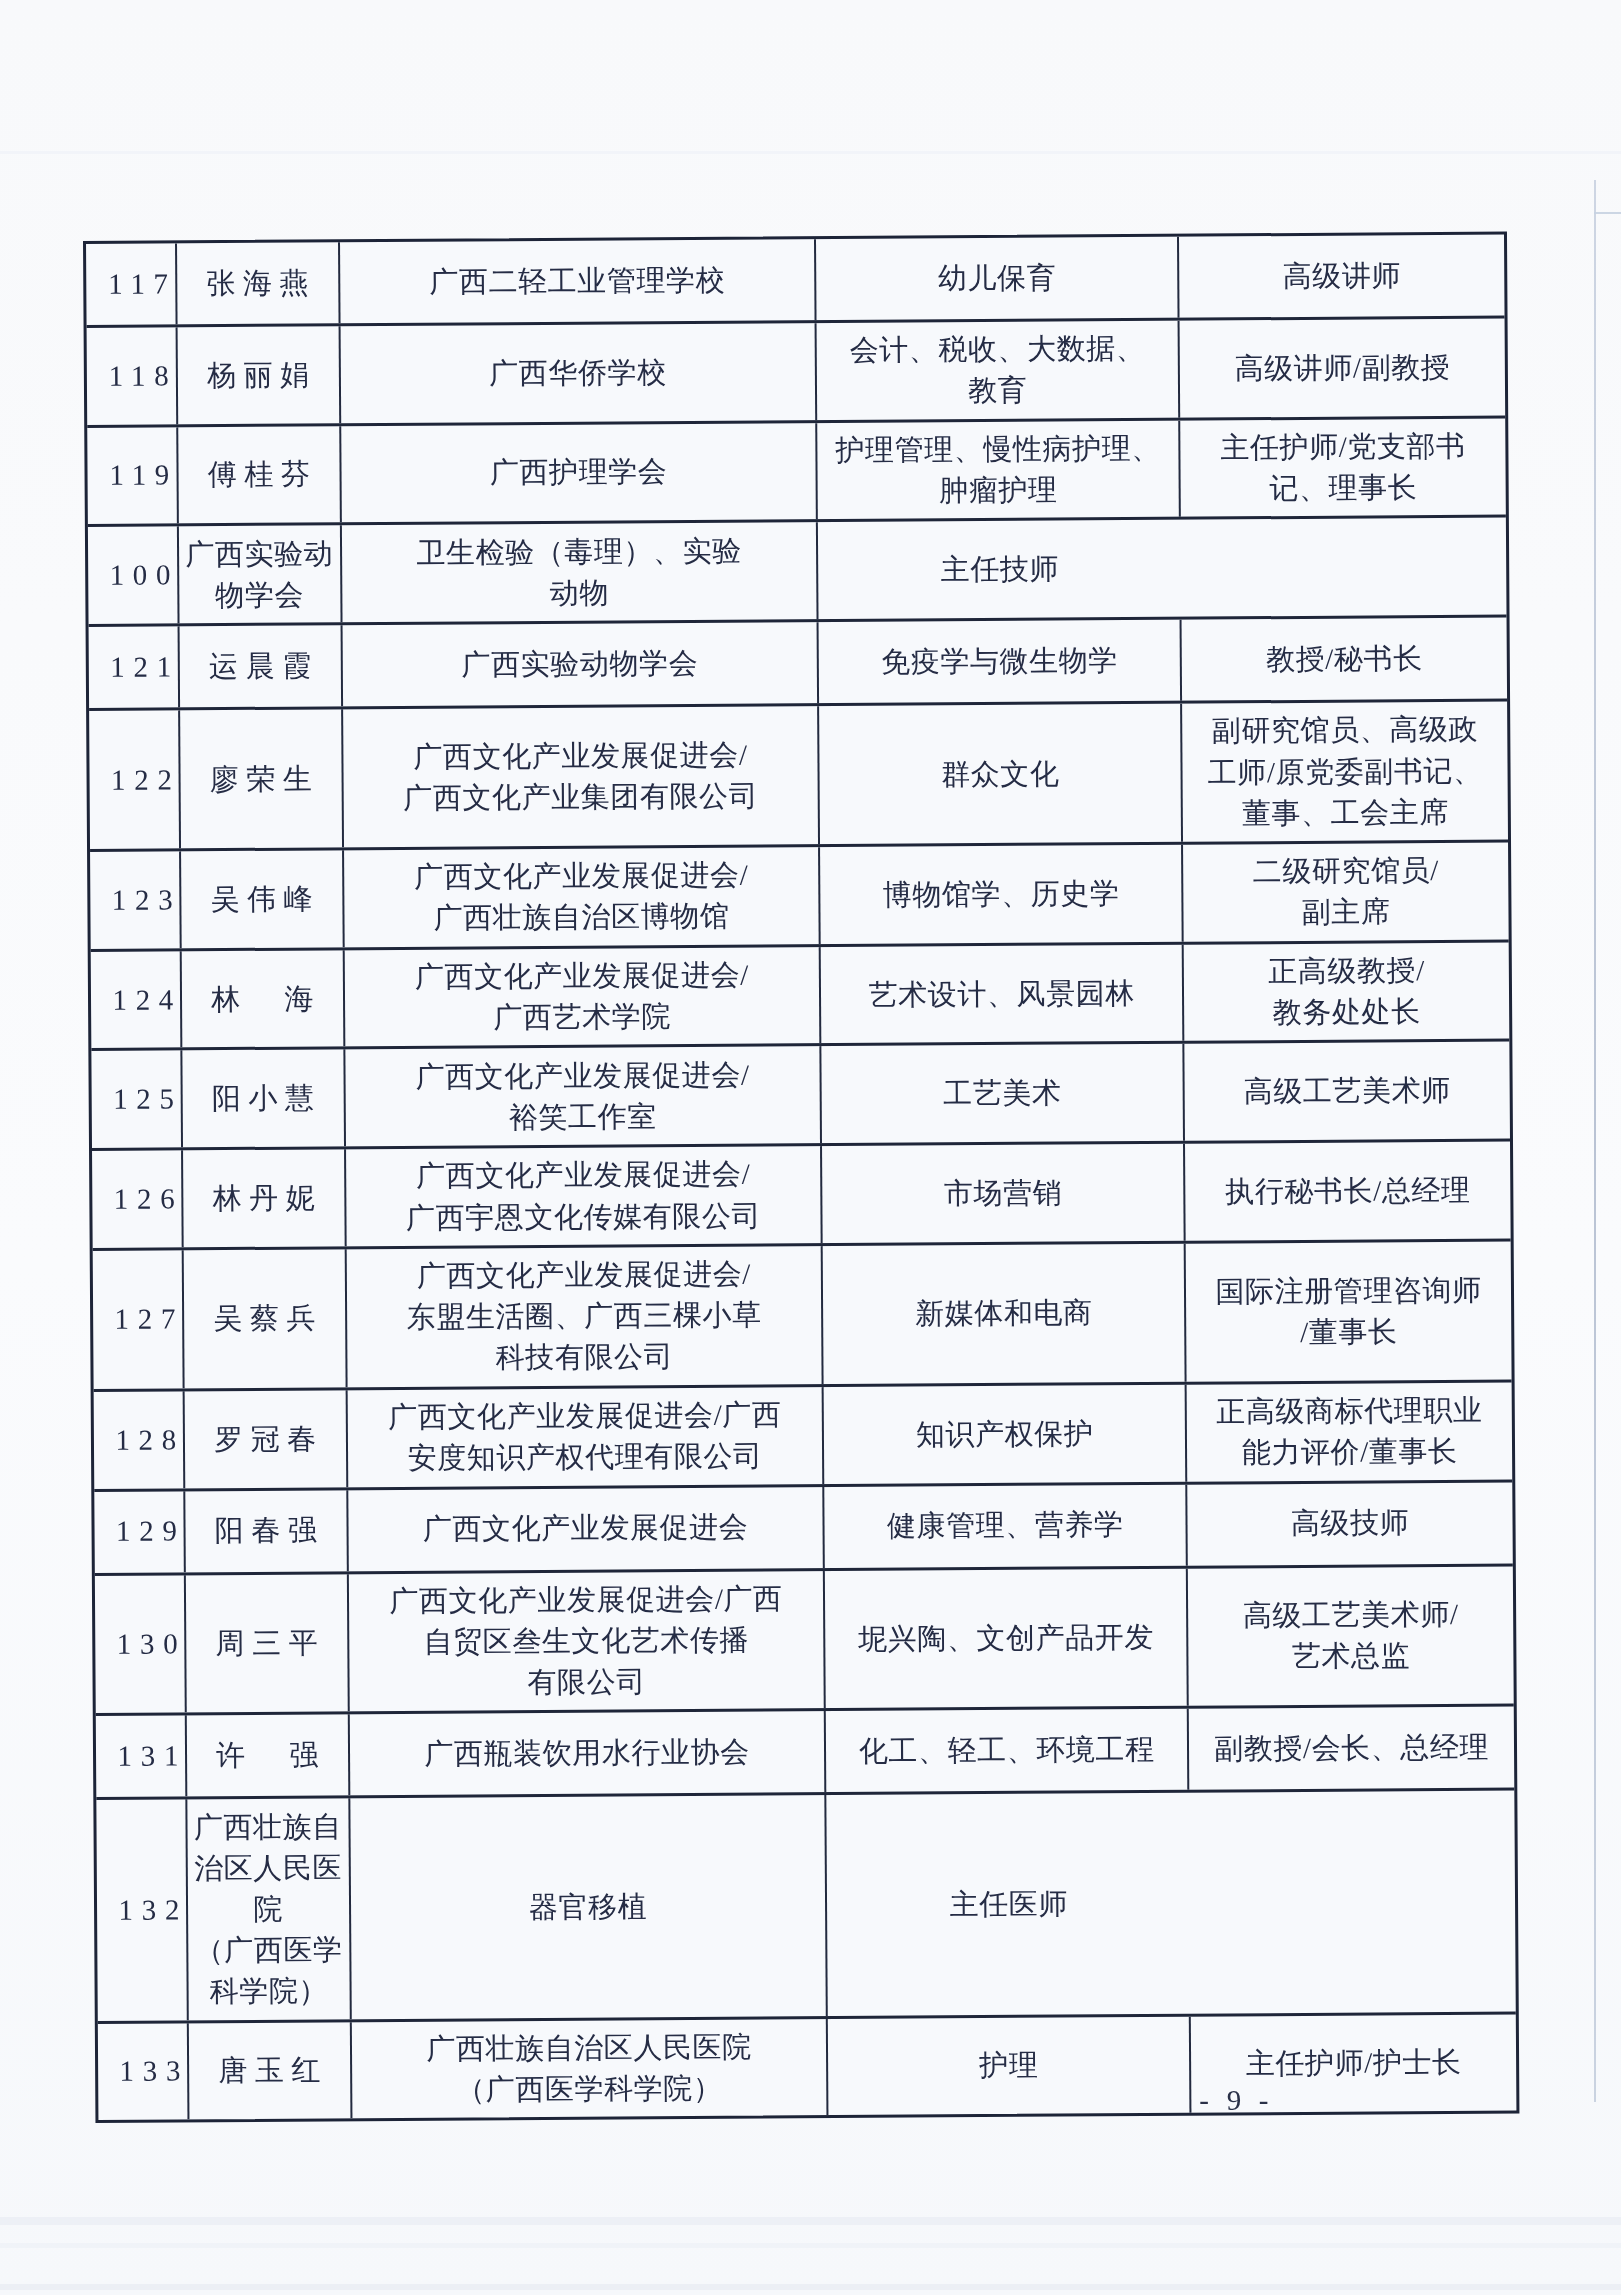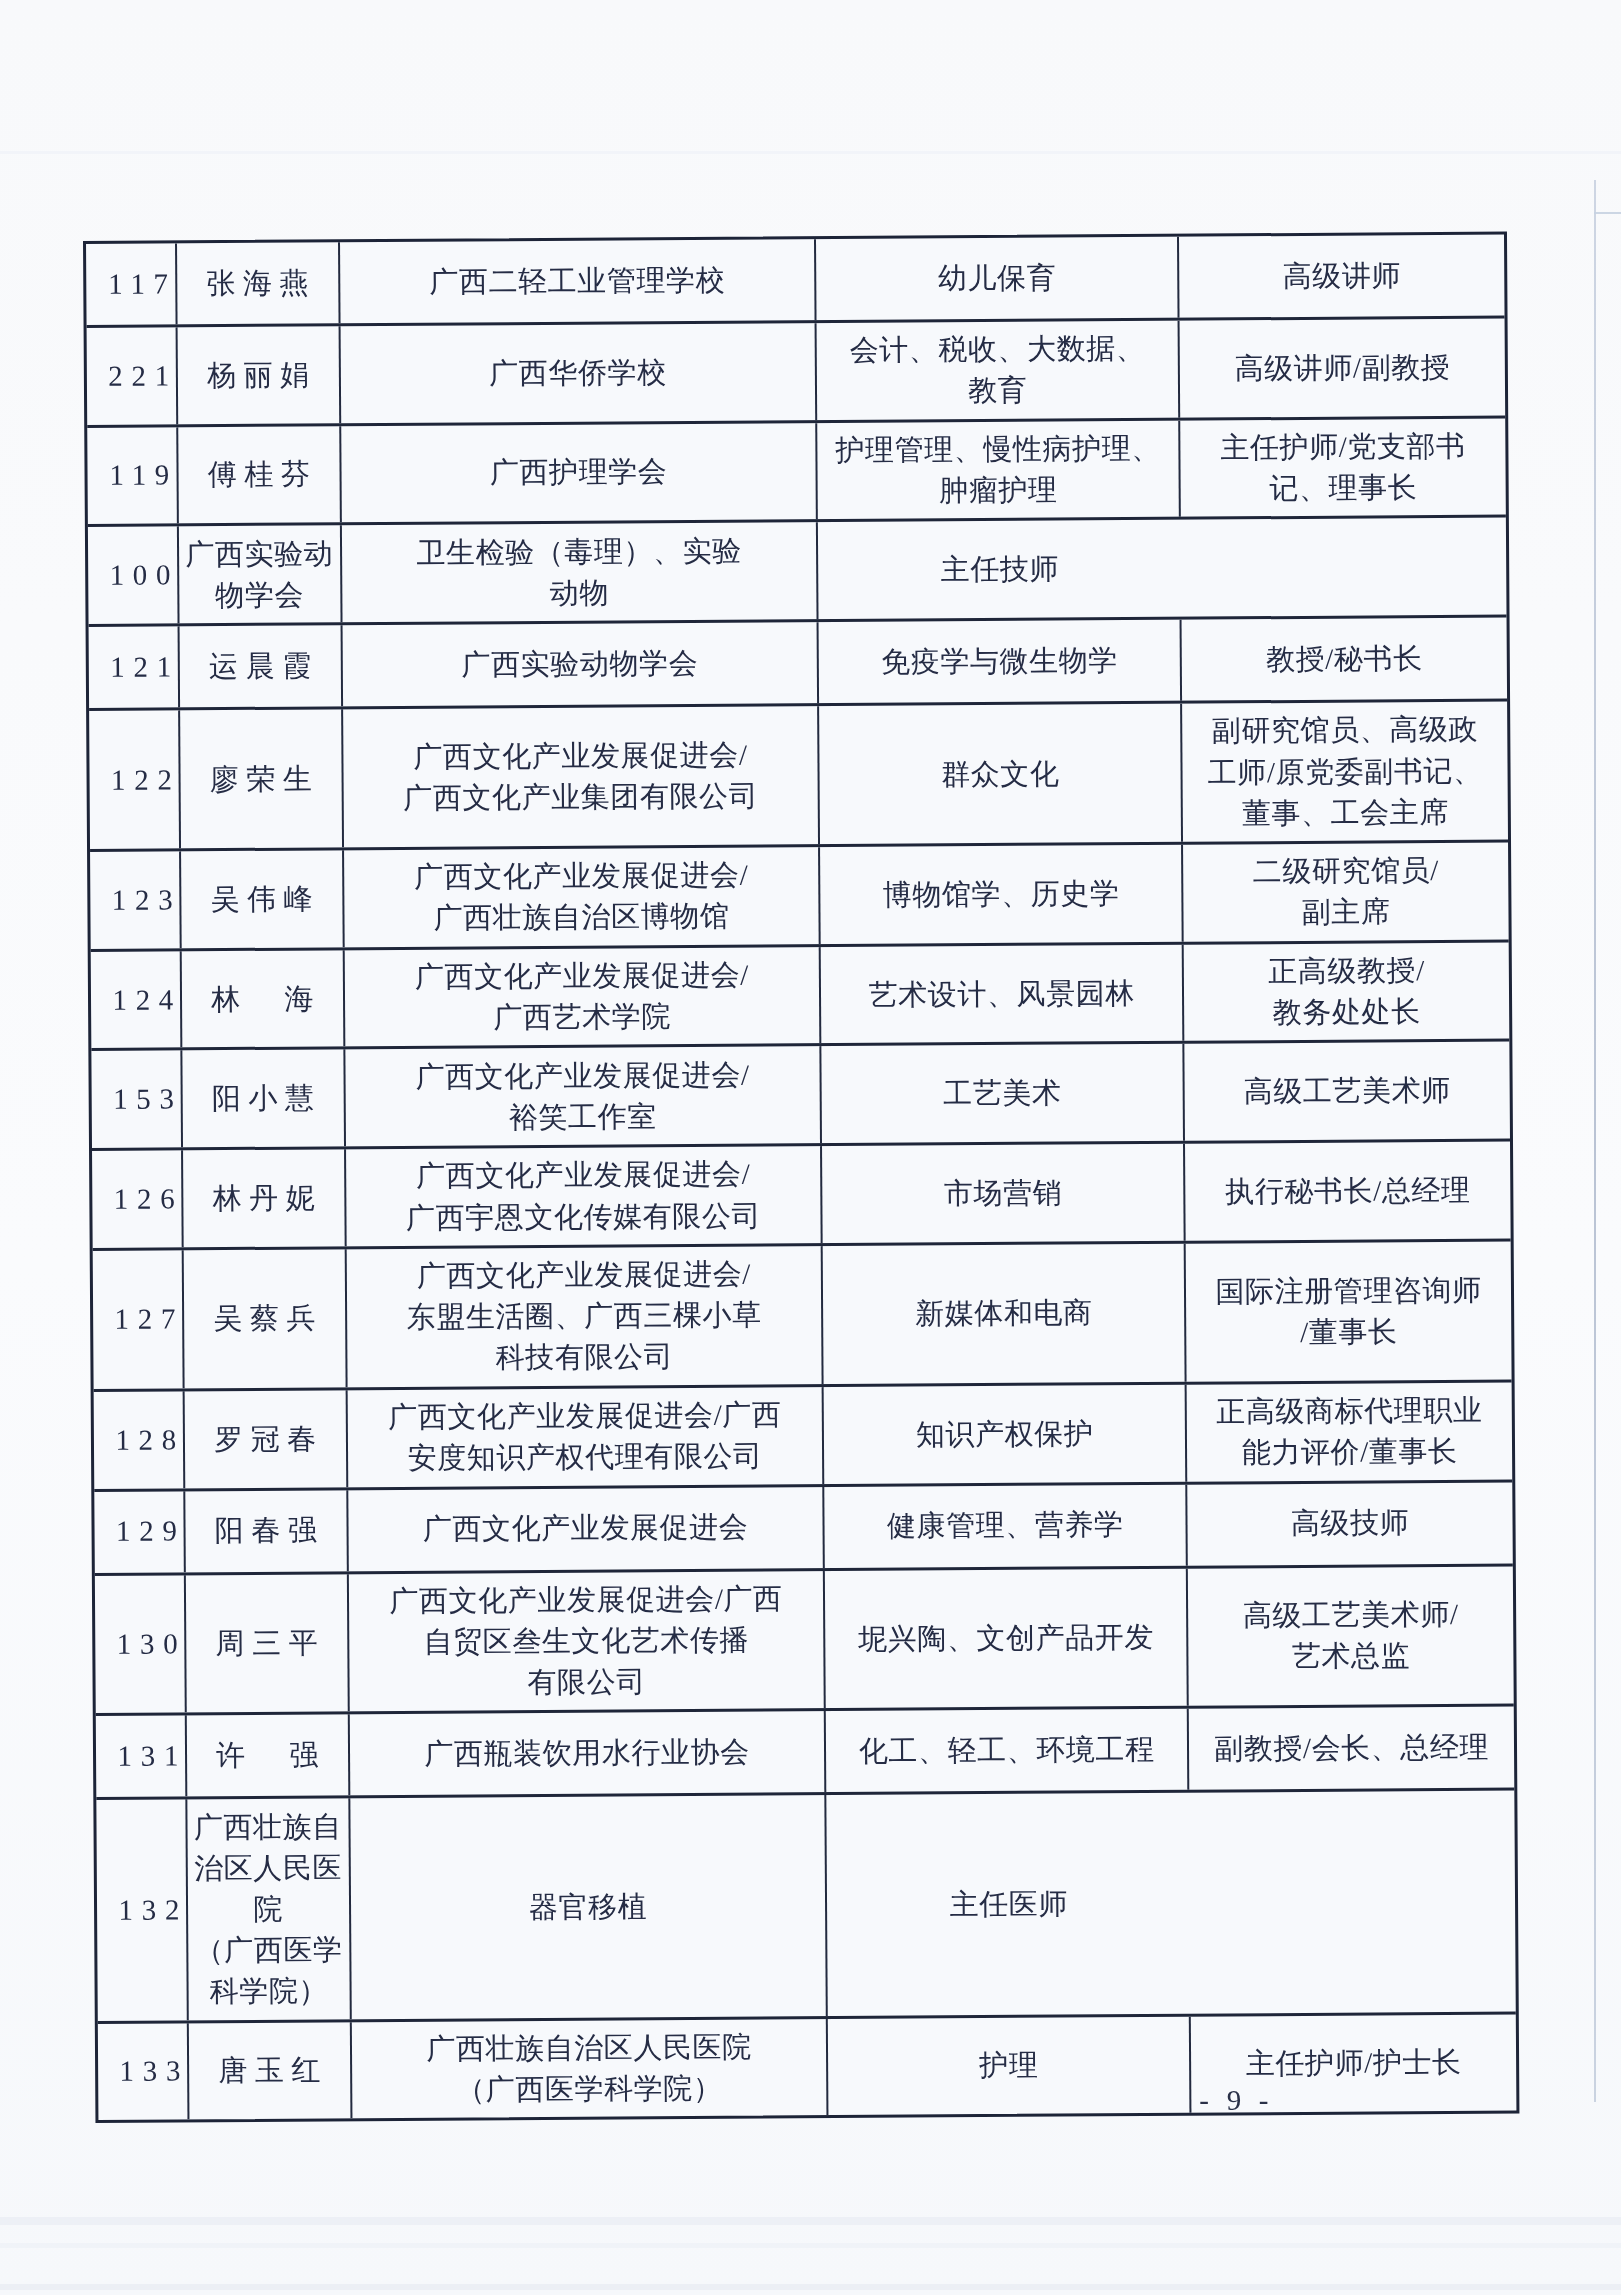--- a/index.html
+++ b/index.html
@@ -73,21 +73,21 @@
 
 <div class="table-wrap">
     <div class="trow">
       <div class="tcell c0">117</div>
       <div class="tcell c1">张海燕</div>
       <div class="tcell c2">广西二轻工业管理学校</div>
       <div class="tcell c3">幼儿保育</div>
       <div class="tcell c4">高级讲师</div>
     </div>
     <div class="trow">
-      <div class="tcell c0">221</div>
+      <div class="tcell c0">118</div>
       <div class="tcell c1">杨丽娟</div>
       <div class="tcell c2">广西华侨学校</div>
       <div class="tcell c3">会计、税收、大数据、
 教育</div>
       <div class="tcell c4">高级讲师/副教授</div>
     </div>
     <div class="trow">
       <div class="tcell c0">119</div>
       <div class="tcell c1">傅桂芬</div>
       <div class="tcell c2">广西护理学会</div>
@@ -132,21 +132,21 @@
     <div class="trow">
       <div class="tcell c0">124</div>
       <div class="tcell c1">林　海</div>
       <div class="tcell c2">广西文化产业发展促进会/
 广西艺术学院</div>
       <div class="tcell c3">艺术设计、风景园林</div>
       <div class="tcell c4">正高级教授/
 教务处处长</div>
     </div>
     <div class="trow">
-      <div class="tcell c0">153</div>
+      <div class="tcell c0">125</div>
       <div class="tcell c1">阳小慧</div>
       <div class="tcell c2">广西文化产业发展促进会/
 裕笑工作室</div>
       <div class="tcell c3">工艺美术</div>
       <div class="tcell c4">高级工艺美术师</div>
     </div>
     <div class="trow">
       <div class="tcell c0">126</div>
       <div class="tcell c1">林丹妮</div>
       <div class="tcell c2">广西文化产业发展促进会/

